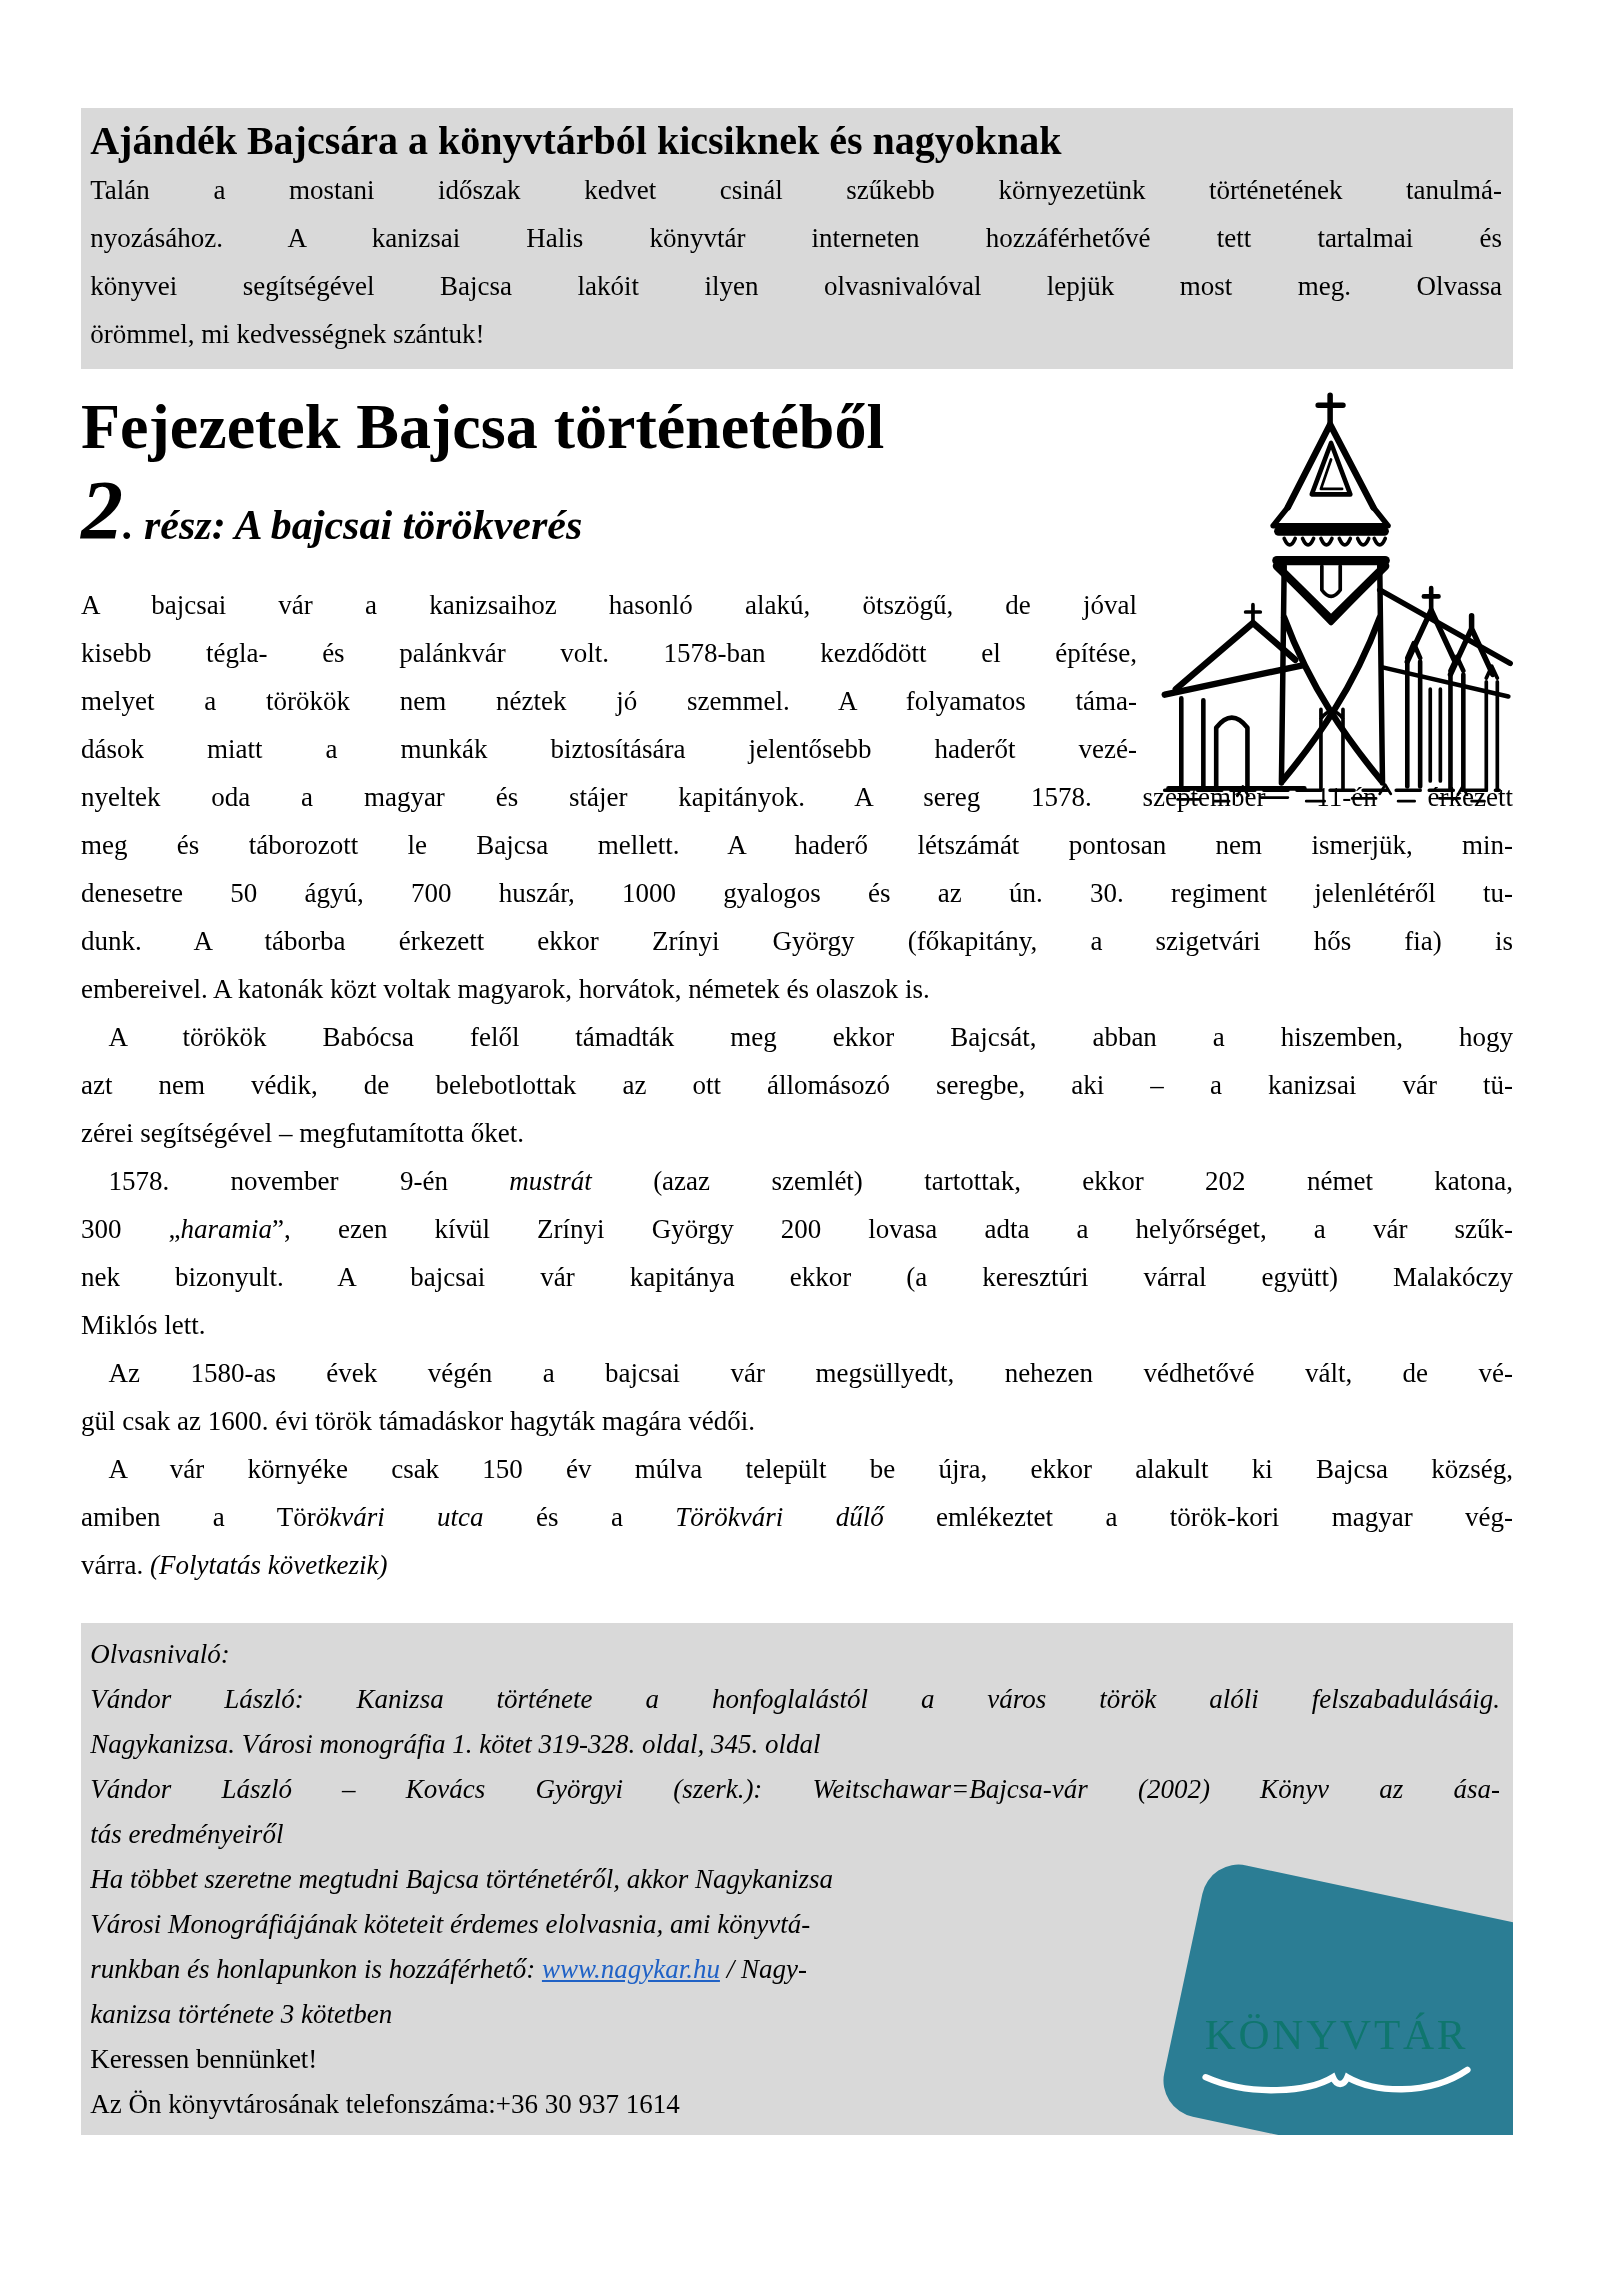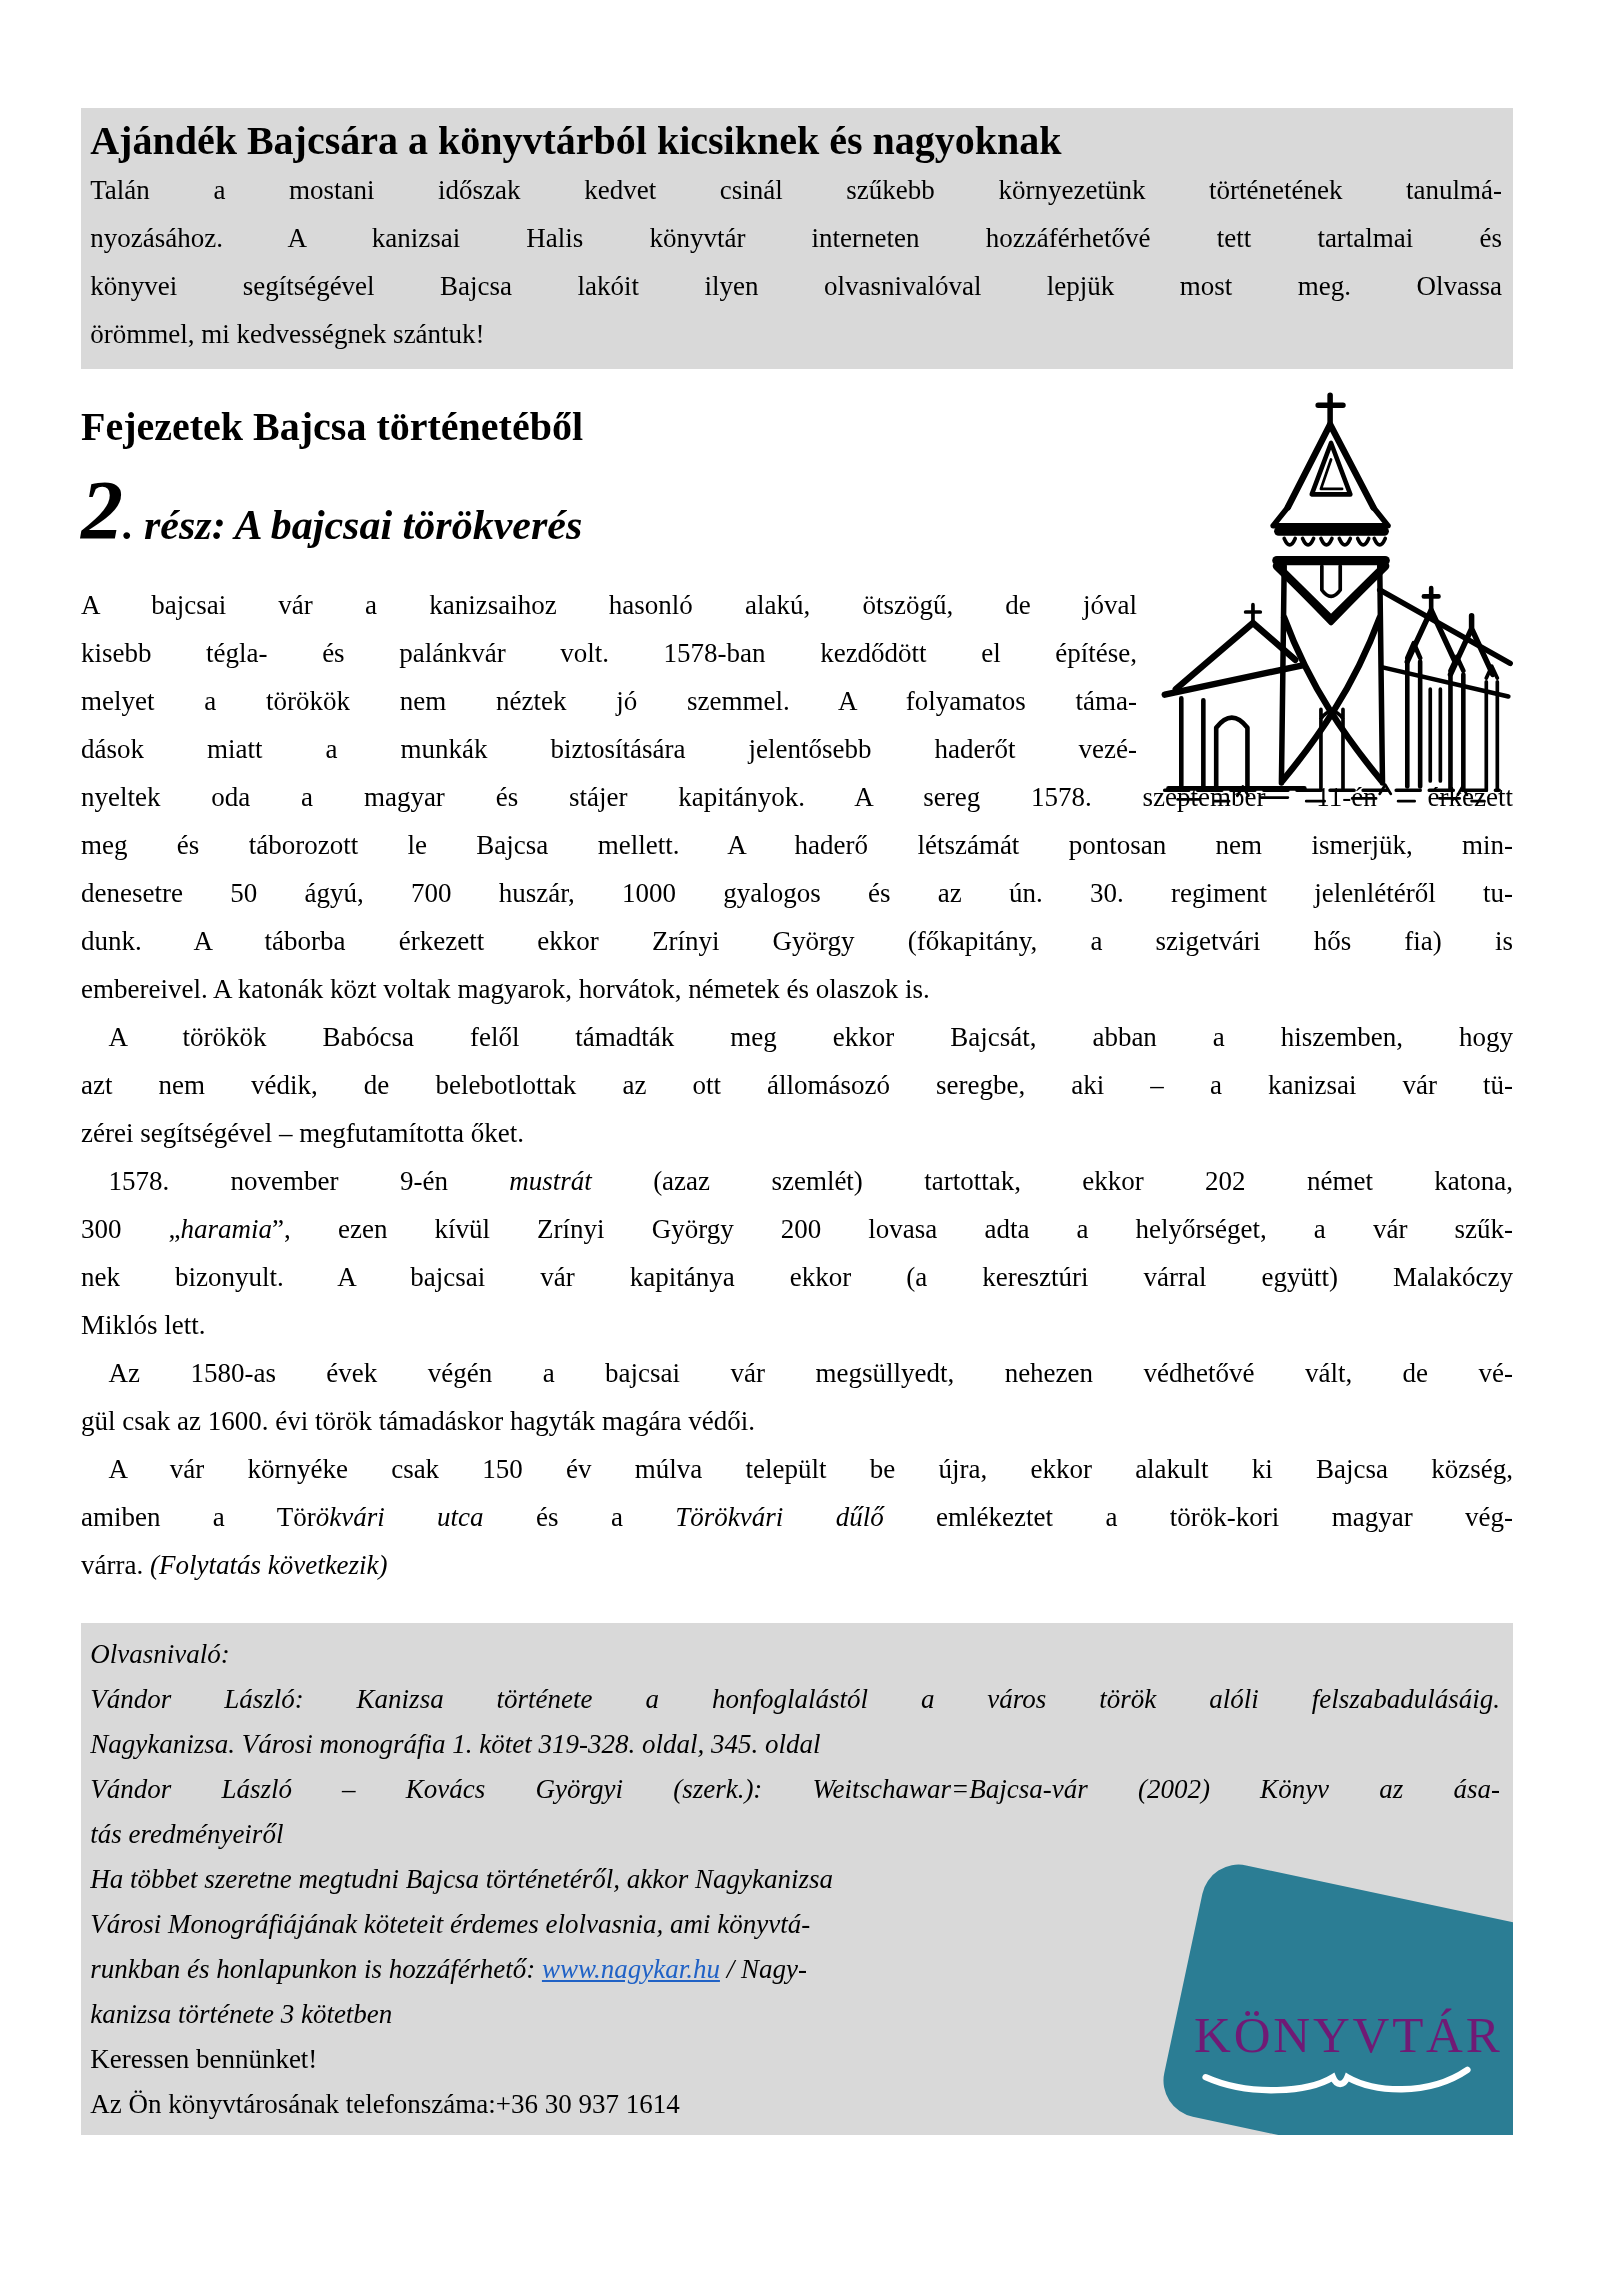--- a/index.html
+++ b/index.html
@@ -19,42 +19,42 @@
   .tline{font-size:27px;line-height:48px;white-space:normal;}
   .jl{text-align:justify;text-align-last:justify;}
   .ind{text-indent:27.5px;}
   .nw{width:1056px;}
   .it{font-style:italic;}
   .rm{font-style:normal;}
   a.lnk{color:var(--linkblue,#2062c6);text-decoration:underline;font-style:inherit;cursor:pointer;}
 
   
   .article{position:relative;margin-top:22px;}
-  .article-title{font-size:40px;line-height:72px;font-weight:bold;margin:13px 0 0 0;}
+  .article-title{font-size:64px;line-height:72px;font-weight:bold;margin:13px 0 0 0;}
   .subtitle{margin:1.8px 0 0 0;font-weight:bold;font-style:italic;}
   .subtitle .big{font-size:84px;line-height:92px;}
   .subtitle .rest{font-size:42px;}
   .paragraphs{margin-top:24px;}
   .church{position:absolute;top:-5.5px;right:0;width:363px;height:418px;}
 
   
   .reading-box{
     position:relative;margin-top:34px;padding:9.2px 13px 7.3px 9.2px;
     font-style:italic;overflow:hidden;min-height:495px;
   }
   .reading-box .tline{line-height:45px;}
   .logo-rect{
     position:absolute;left:1098px;top:273px;width:395px;height:257px;
     background:var(--logoteal,#2b7d94);border-radius:37px;transform:rotate(12deg);
   }
   .logo-content{
     position:absolute;left:1113px;top:390px;width:285px;text-align:center;font-style:normal;
   }
   .logo-text{
-    color:#701a75;font-size:51px;letter-spacing:2.8px;line-height:44px;display:block;
+    color:#0f766e;font-size:43px;letter-spacing:2.8px;line-height:44px;display:block;
     font-family:"Liberation Serif",serif;
   }
   .logo-book{display:block;margin:1.8px auto 0 auto;}
 </style>
 </head>
 <body>
 
 <div class="content">
 
   <div class="graybox header-box">

